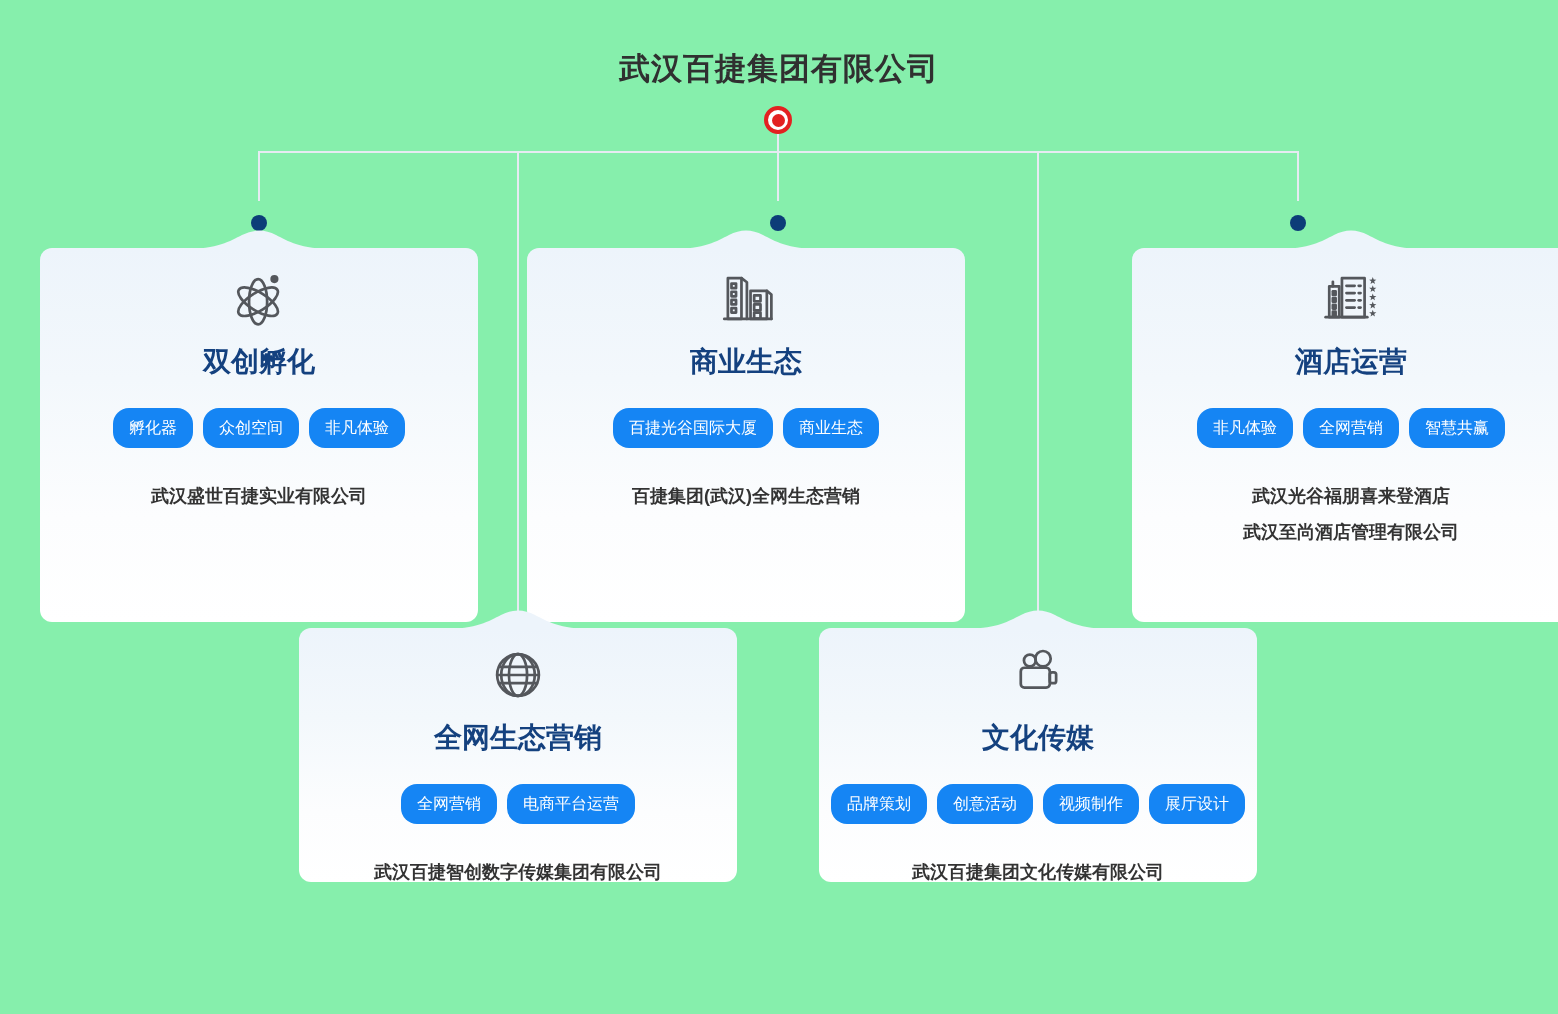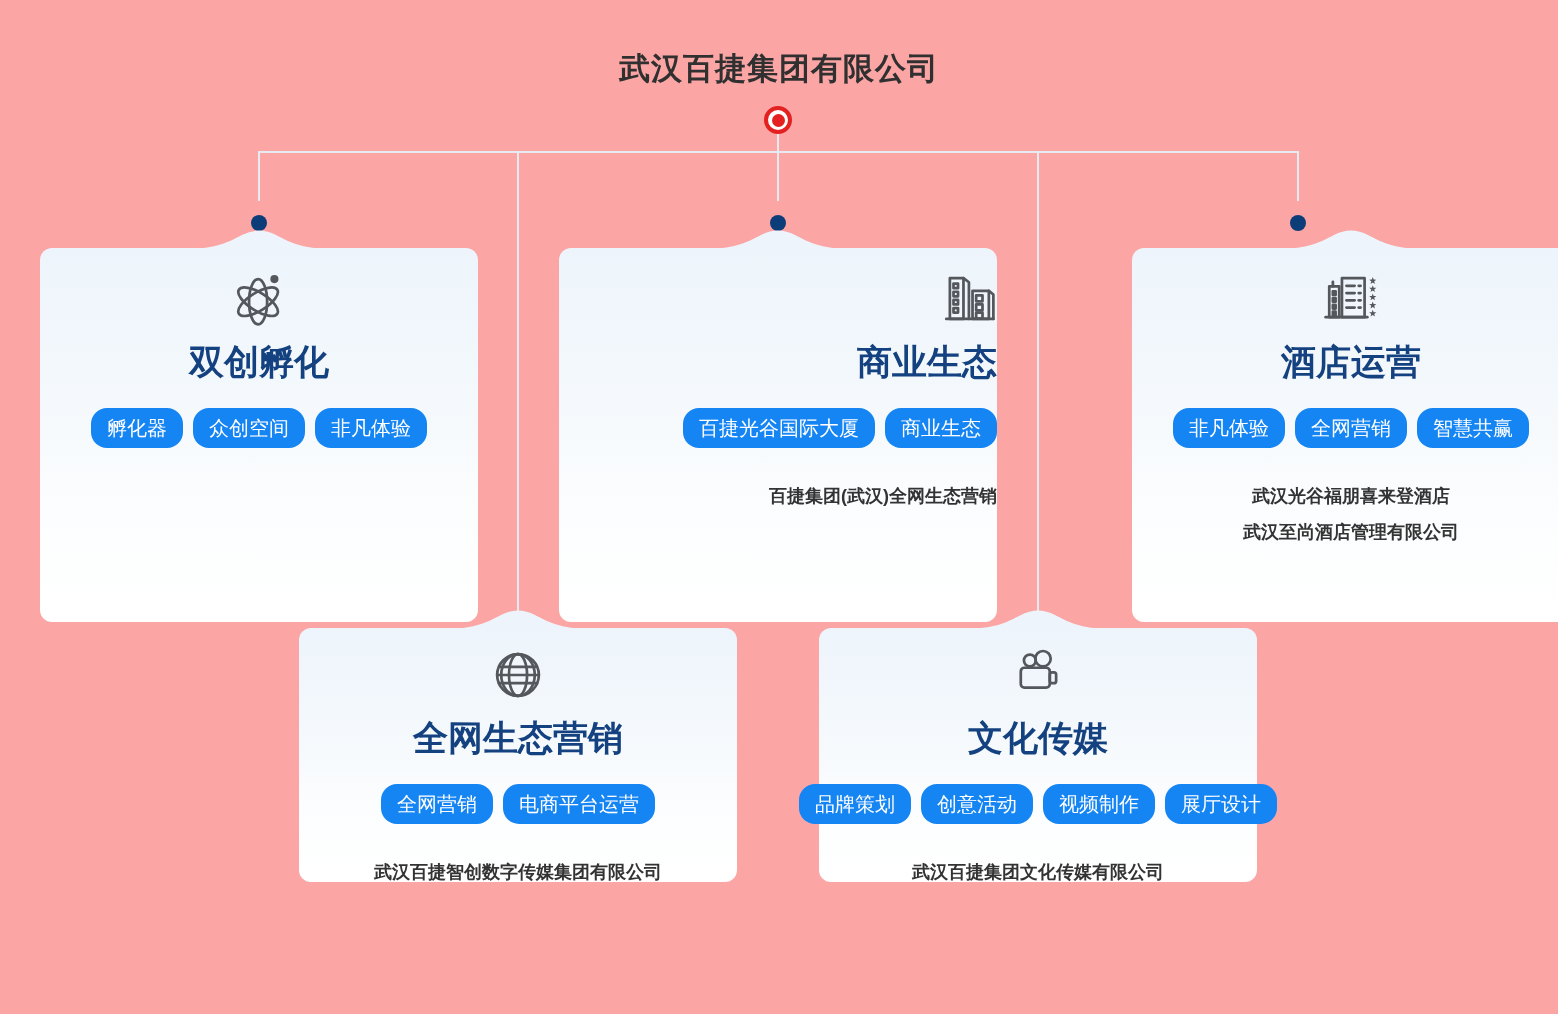--- a/index.html
+++ b/index.html
@@ -1,19 +1,19 @@
 <!DOCTYPE html>
 <html><head>
 <meta charset="utf-8">
 <style>
   html,body{margin:0;padding:0;background:#ffffff;}
   .canvas{
     position:relative;
     width:1558px;height:1014px;
-    background:#fca5a5;
+    background:#86efac;
     font-family:"Liberation Sans","DejaVu Sans",sans-serif;
     overflow:hidden;
   }
   .main-title{
     position:absolute;top:48px;left:0;width:100%;
     margin:0;text-align:center;
     font-size:31px;font-weight:700;color:#303030;letter-spacing:1px;
   }
   
   .root-node{
@@ -32,26 +32,26 @@
     border-radius:12px;
     background:linear-gradient(180deg,#edf4fb 0%,#f3f8fc 35%,#fcfdfe 72%,#ffffff 100%);
     display:flex;flex-direction:column;align-items:center;
   }
   .card.top-row{top:248px;height:374px;}
   .card.bottom-row{top:628px;height:254px;}
   .notch{position:absolute;top:-20px;left:50%;transform:translateX(-50%);}
   .icon-box{margin-top:22px;height:58px;display:flex;align-items:center;justify-content:center;}
   .bottom-row .icon-box{margin-top:18px;}
   .card h2{
-    margin:18px 0 0 0;font-size:35px;line-height:32px;font-weight:700;color:#14417f;
+    margin:18px 0 0 0;font-size:28px;line-height:32px;font-weight:700;color:#14417f;
   }
   .tags{margin-top:30px;display:flex;gap:10px;justify-content:center;}
   .tag{
     display:inline-flex;align-items:center;height:40px;padding:0 16px;
-    border-radius:16px;background:#1585f4;color:#ffffff;font-size:20px;white-space:nowrap;
+    border-radius:16px;background:#1585f4;color:#ffffff;font-size:16px;white-space:nowrap;
   }
   .companies{margin-top:30px;text-align:center;}
   .companies p{margin:0;font-size:18px;line-height:36px;font-weight:700;color:#333333;}
   .icon{stroke:#54575c;fill:none;stroke-width:3;stroke-linecap:round;stroke-linejoin:round;}
   .icon .fill{fill:#54575c;stroke:none;}
 </style>
 </head>
 <body>
 
 <div class="canvas">
@@ -88,24 +88,25 @@
         <circle class="fill" cx="49" cy="10" r="4.5"></circle>
       </svg>
     </div>
     <h2>双创孵化</h2>
     <div class="tags">
       <span class="tag">孵化器</span>
       <span class="tag">众创空间</span>
       <span class="tag">非凡体验</span>
     </div>
     <div class="companies">
-    </div>
-  </section>
-
-  <section class="card top-row" style="left:559px;align-items:flex-end;">
+      <p>武汉盛世百捷实业有限公司</p>
+    </div>
+  </section>
+
+  <section class="card top-row" style="left:527px;">
     <svg class="notch" width="150" height="21" viewBox="0 0 150 21">
       <path d="M0 21 C 34 21 46 13 58 7 Q 75 -2 92 7 C 104 13 116 21 150 21 Z" fill="#edf4fb"></path>
     </svg>
     <div class="icon-box">
       <svg class="icon" width="58" height="58" viewBox="0 0 64 64">
         <rect x="12" y="9" width="15" height="45"></rect>
         <path d="M27 9 l6 4.5 v40.5"></path>
         <rect x="16" y="15" width="5" height="5"></rect>
         <rect x="16" y="24" width="5" height="5"></rect>
         <rect x="16" y="33" width="5" height="5"></rect>

